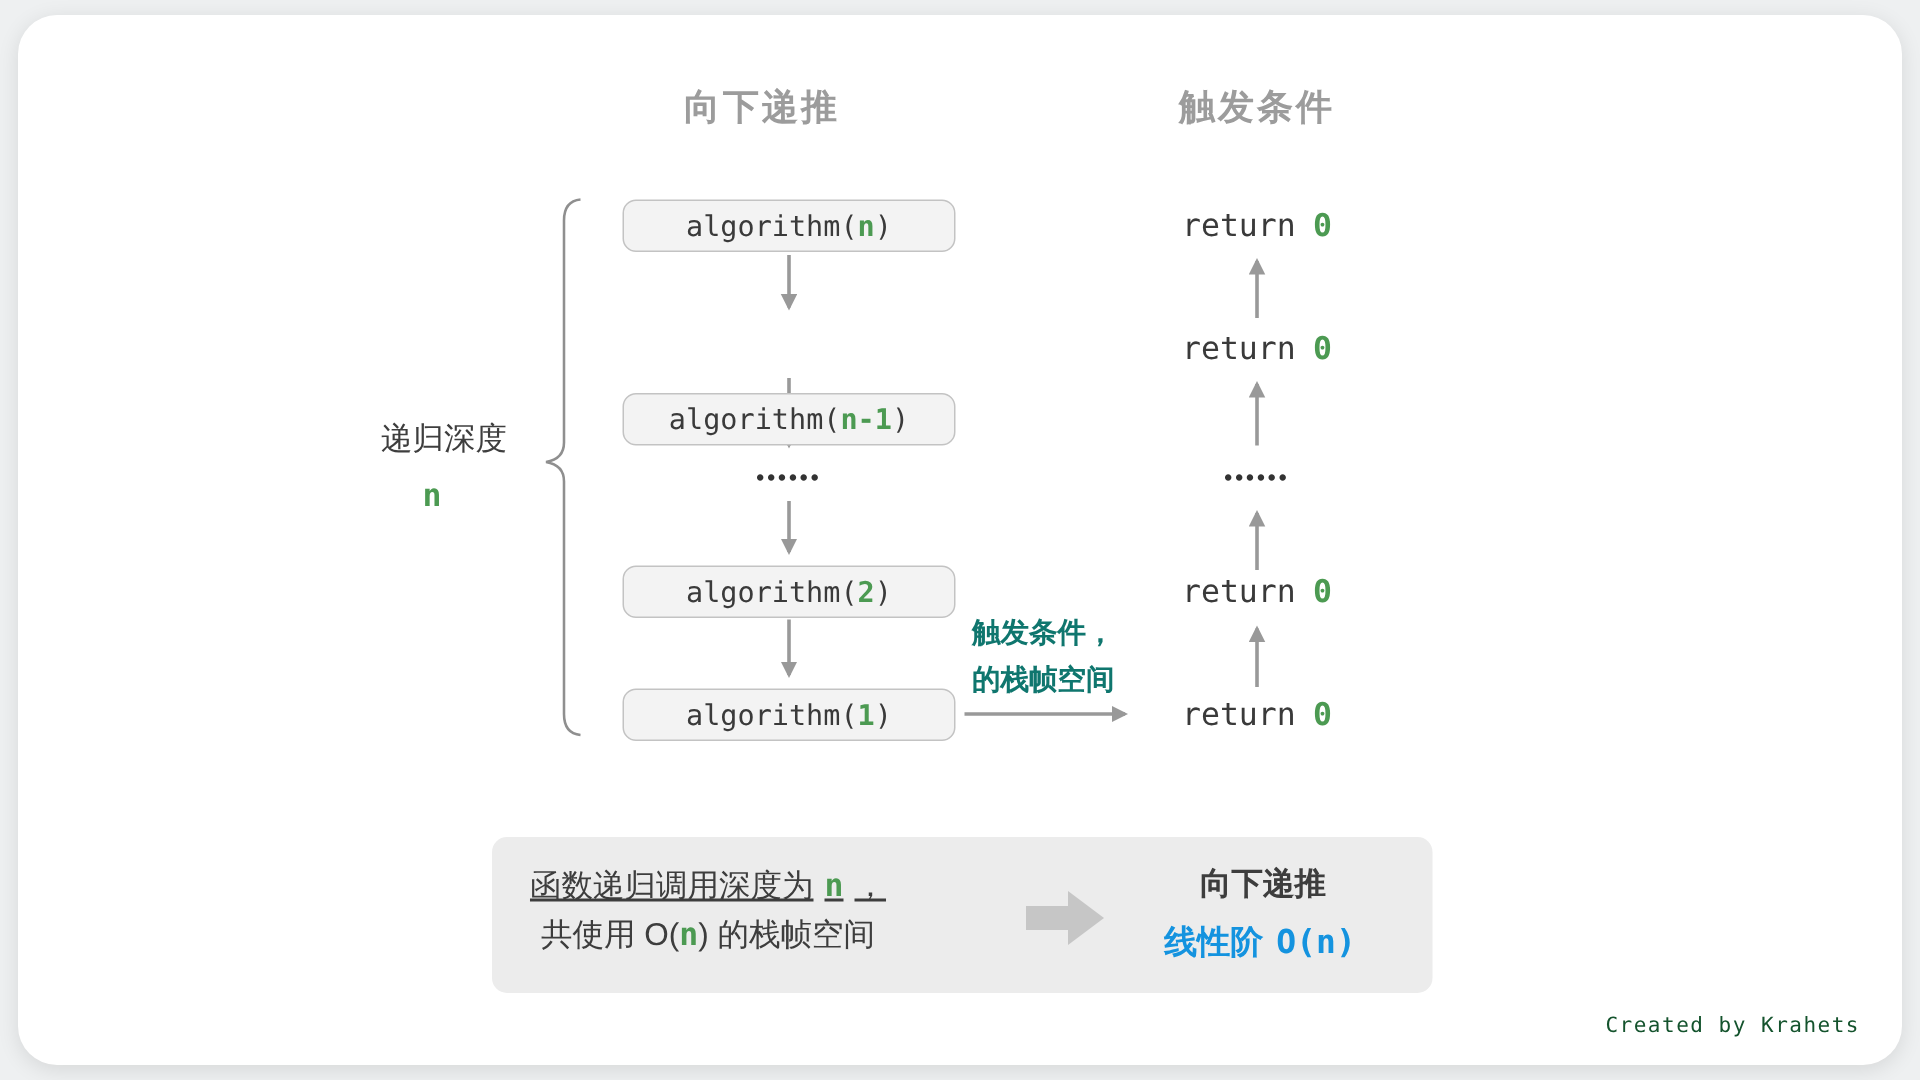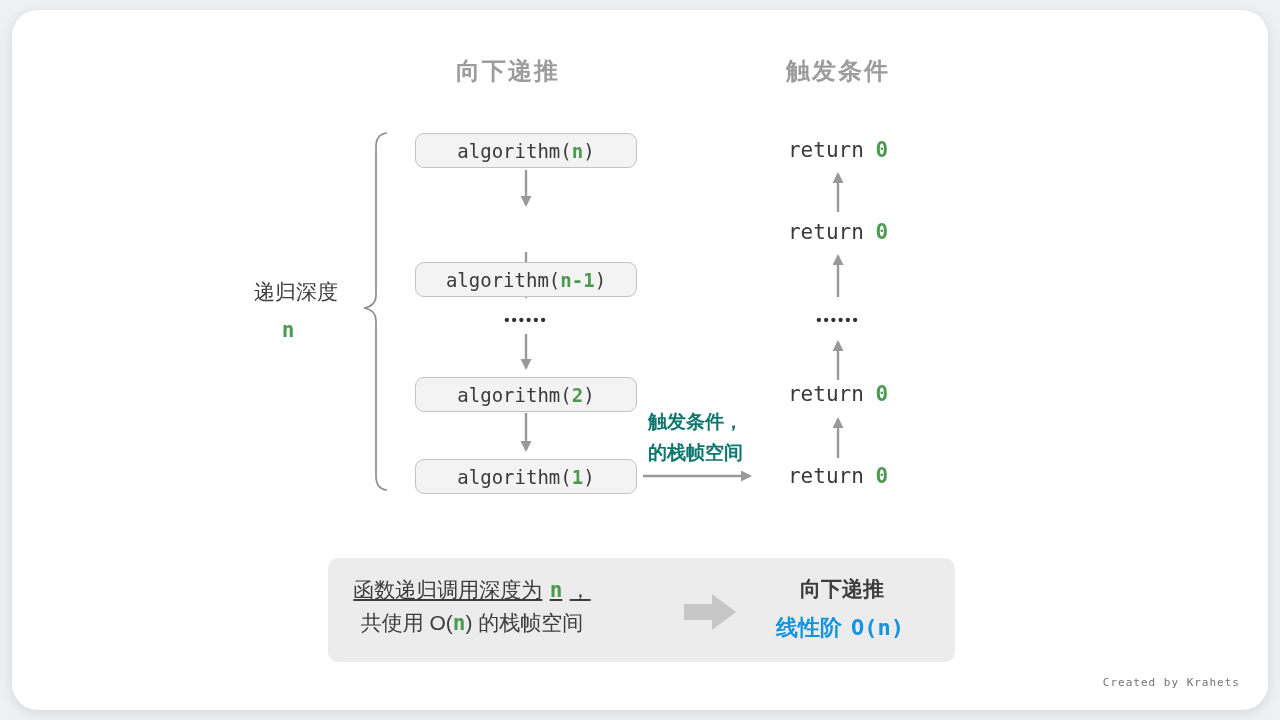--- a/index.html
+++ b/index.html
@@ -46,21 +46,21 @@
   .result-title{font-size:21px;font-weight:bold;color:#3d3d3d;}
   .result-line{font-size:22px;font-weight:bold;color:#1493df;}
   .result-line .rcode{font-family:"DejaVu Sans Mono",monospace;margin-left:0.4em;color:#1493df;font-weight:bold;}
   .block-arrow{left:684px;top:604px;width:28px;height:16px;background:#c6c6c6;}
   .block-arrow::after{
     content:"";position:absolute;left:28px;top:-10px;width:0;height:0;
     border-left:24px solid #c6c6c6;border-top:18px solid transparent;border-bottom:18px solid transparent;
   }
   .credit{
     right:40px;top:676px;font-family:"DejaVu Sans Mono",monospace;
-    font-size:11px;color:#737373;letter-spacing:1px;
+    font-size:14px;color:#14532d;letter-spacing:1px;
   }
   svg.overlay{position:absolute;left:0;top:0;pointer-events:none;}
 </style>
 </head>
 <body>
 
 <div class="card"></div>
 
 <svg class="overlay" width="1280" height="720">
   <defs>

